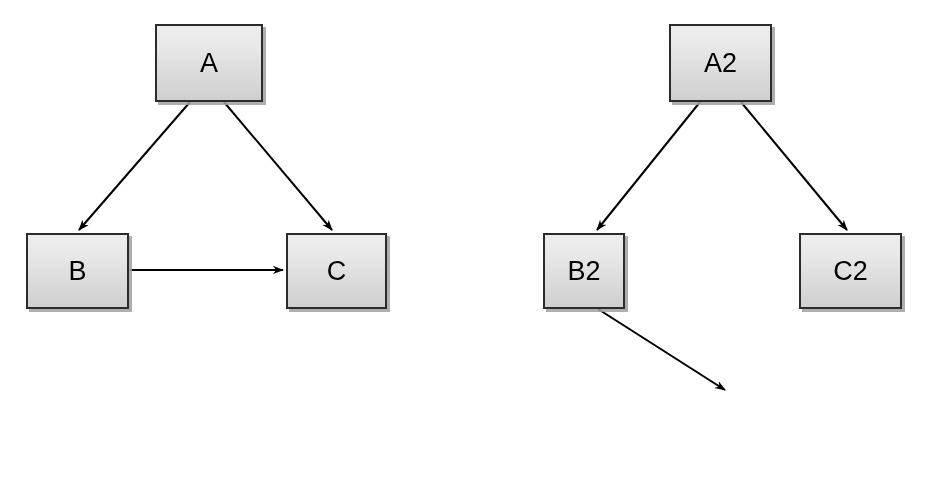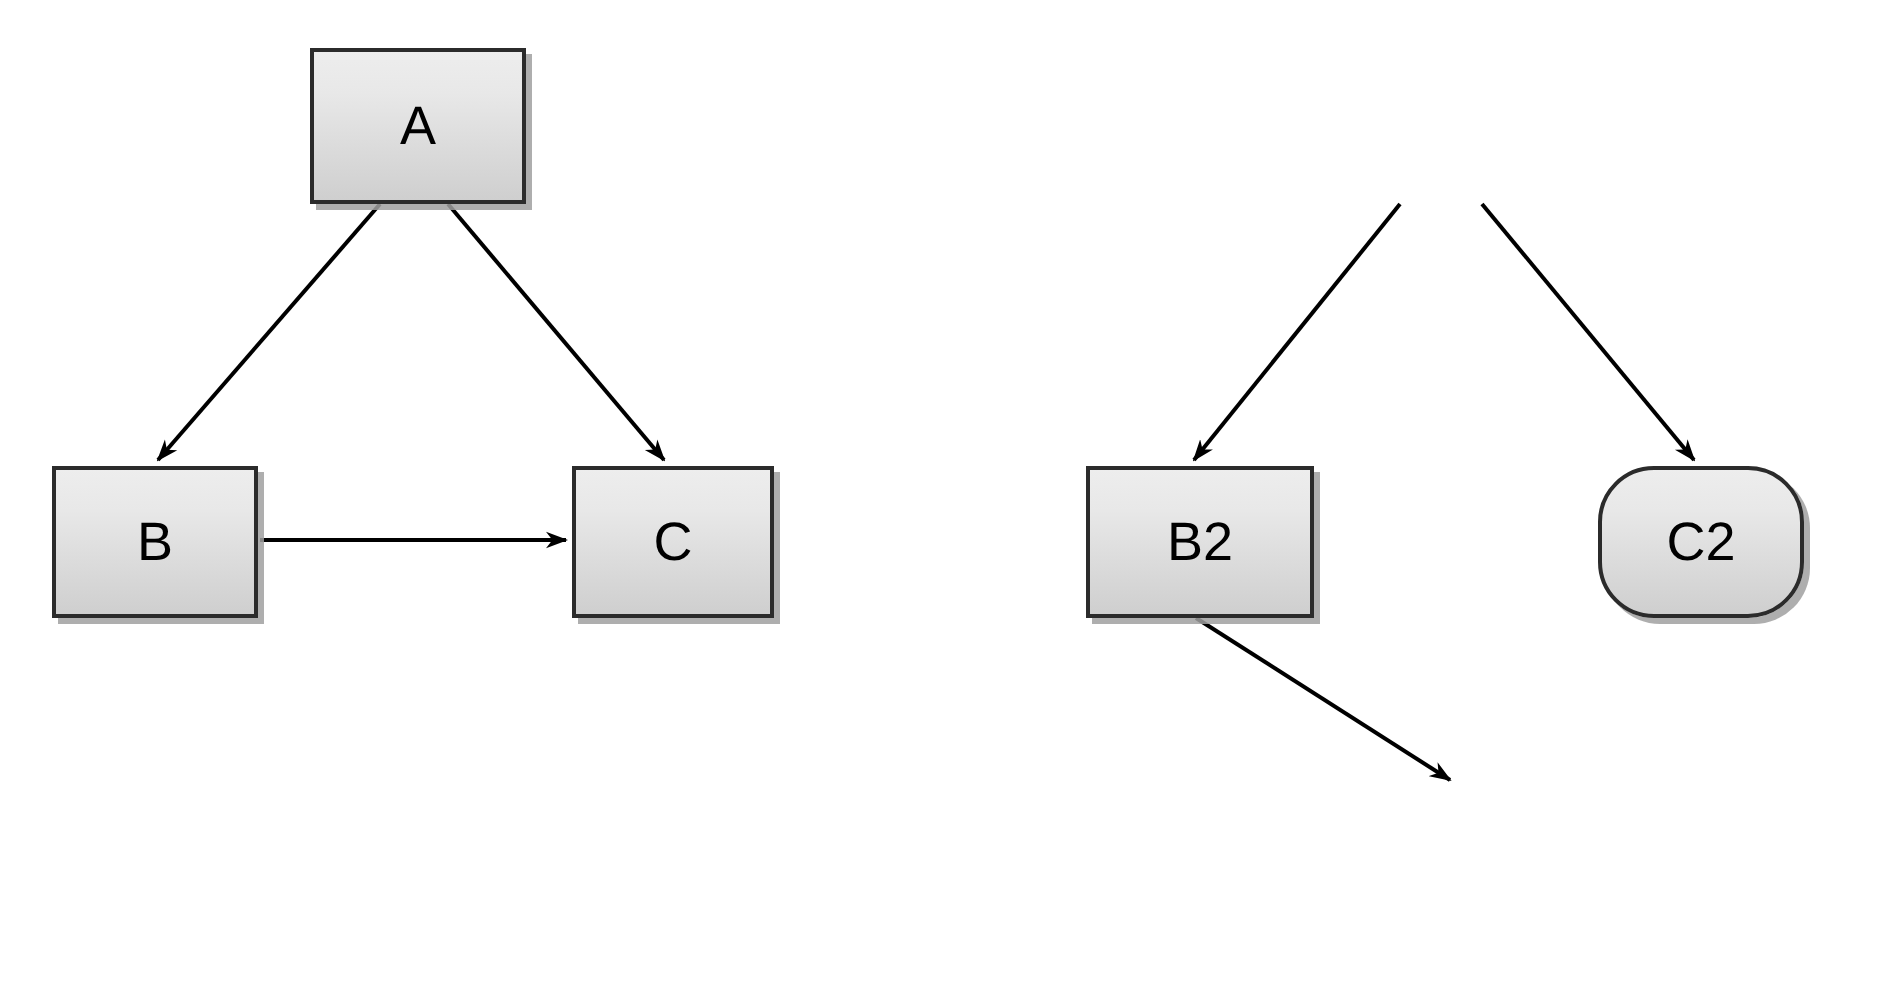--- a/index.html
+++ b/index.html
@@ -67,20 +67,23 @@
 
   <div class="node" style="left: 155px; top: 24px; width: 108px; height: 78px;">
     <span class="node-label">A</span>
   </div>
   <div class="node" style="left: 26px; top: 233px; width: 103px; height: 76px;">
     <span class="node-label">B</span>
   </div>
   <div class="node" style="left: 286px; top: 233px; width: 101px; height: 76px;">
     <span class="node-label">C</span>
   </div>
-  <div class="node" style="left: 543px; top: 233px; width: 114px; height: 76px;">
+  <div class="node" style="left: 669px; top: 24px; width: 103px; height: 78px;">
+    <span class="node-label">A2</span>
+  </div>
+  <div class="node" style="left: 543px; top: 233px; width: 82px; height: 76px;">
     <span class="node-label">B2</span>
   </div>
-  <div class="node" style="left: 799px; top: 233px; width: 103px; height: 76px; border-radius: 28px;">
+  <div class="node" style="left: 799px; top: 233px; width: 103px; height: 76px;">
     <span class="node-label">C2</span>
   </div>
 
 </div>
 
 </body></html>

